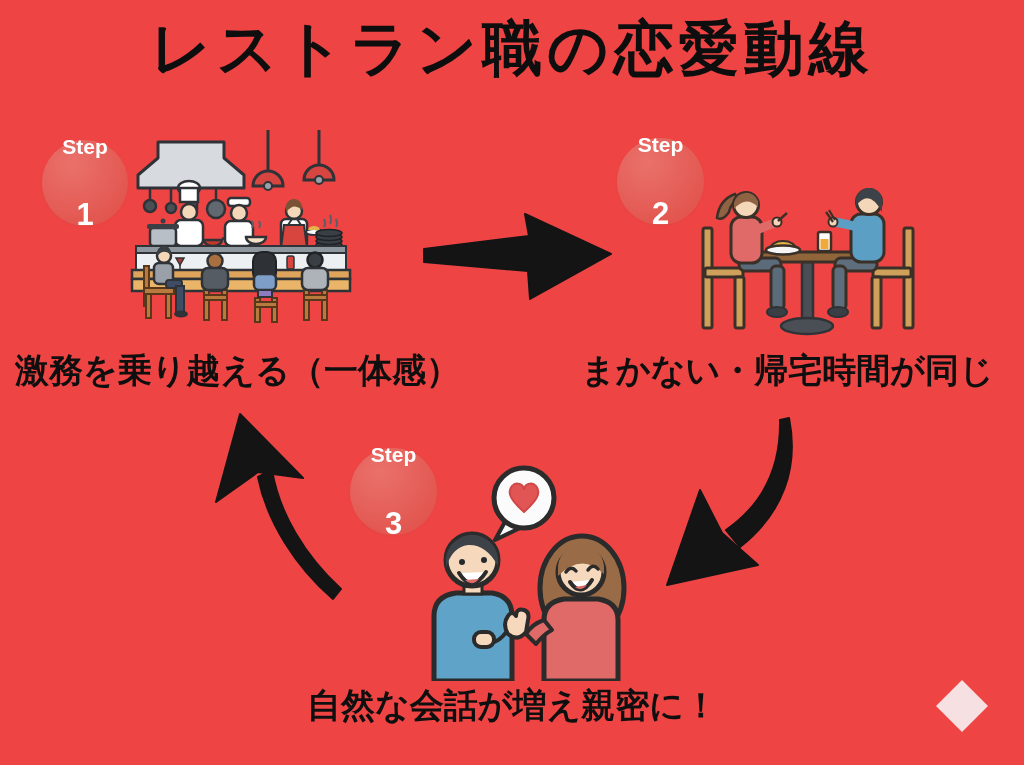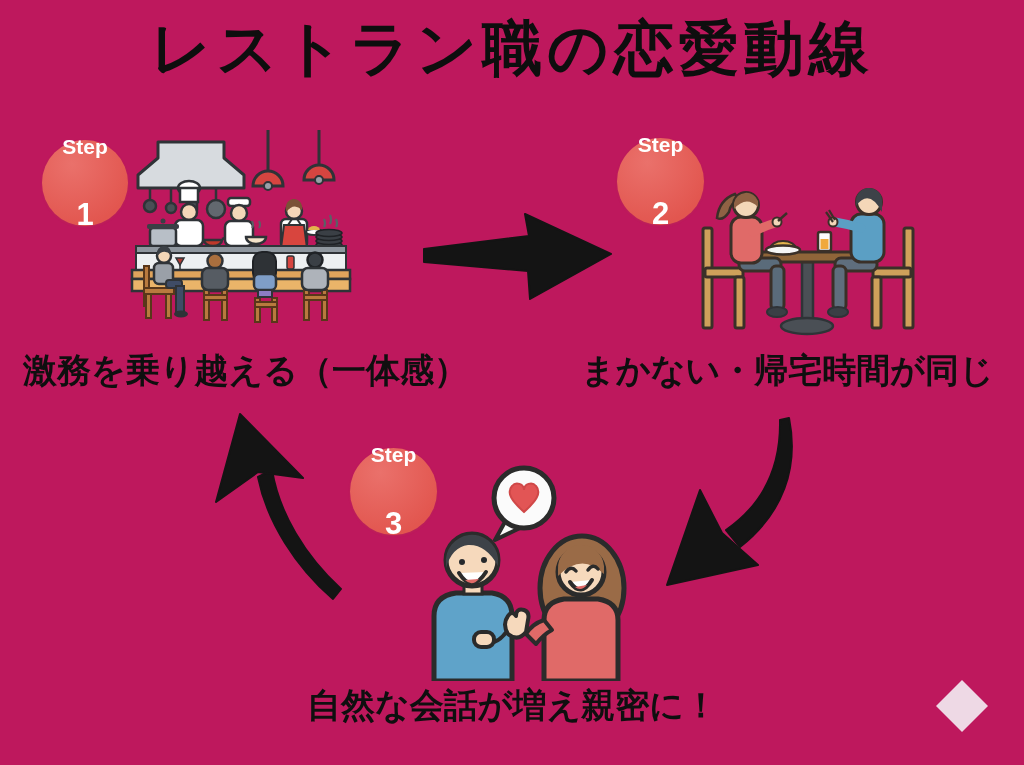--- a/index.html
+++ b/index.html
@@ -1,19 +1,19 @@
 <!DOCTYPE html>
 <html><head>
 <meta charset="utf-8">
 <style>
   html,body{margin:0;padding:0;}
   body{font-family:"Liberation Sans","DejaVu Sans",sans-serif;}
   #canvas{
     position:relative;width:1024px;height:765px;overflow:hidden;
-    background:#be185d;
+    background:#ef4444;
   }
   .abs{position:absolute;}
   #title{
     left:0;top:16px;width:1024px;text-align:center;
     font-size:60px;font-weight:900;color:#0e0e0e;letter-spacing:5px;
     margin:0;line-height:1.1;
   }
   .badge{
     border-radius:50%;
     background:radial-gradient(circle at 35% 28%, #ea716b 0%, #e2564f 75%);
@@ -22,21 +22,21 @@
   }
   .badge .step-word{font-size:21px;font-weight:700;line-height:1.05;}
   .badge .step-num{font-size:31px;font-weight:700;line-height:1.0;margin-top:1px;}
   #badge-1{left:42px;top:140px;width:86px;height:86px;}
   #badge-2{left:617px;top:138px;width:87px;height:87px;}
   #badge-3{left:350px;top:448px;width:87px;height:87px;}
   .caption{
     font-size:34px;font-weight:800;color:#0f0f0f;text-align:center;line-height:1.15;
     white-space:nowrap;
   }
-  #caption-1{left:8px;top:351px;width:475px;}
+  #caption-1{left:0px;top:351px;width:475px;}
   #caption-2{left:555px;top:351px;width:465px;}
   #caption-3{left:265px;top:686px;width:495px;}
   #illu-kitchen{left:116px;top:128px;width:308px;height:225px;}
   #illu-dining{left:683px;top:160px;width:250px;height:185px;}
   #illu-talking{left:398px;top:448px;width:245px;height:233px;}
   #arrow-layer{left:0;top:0;width:1024px;height:765px;pointer-events:none;}
   svg{display:block;}
 </style>
 </head>
 <body>

